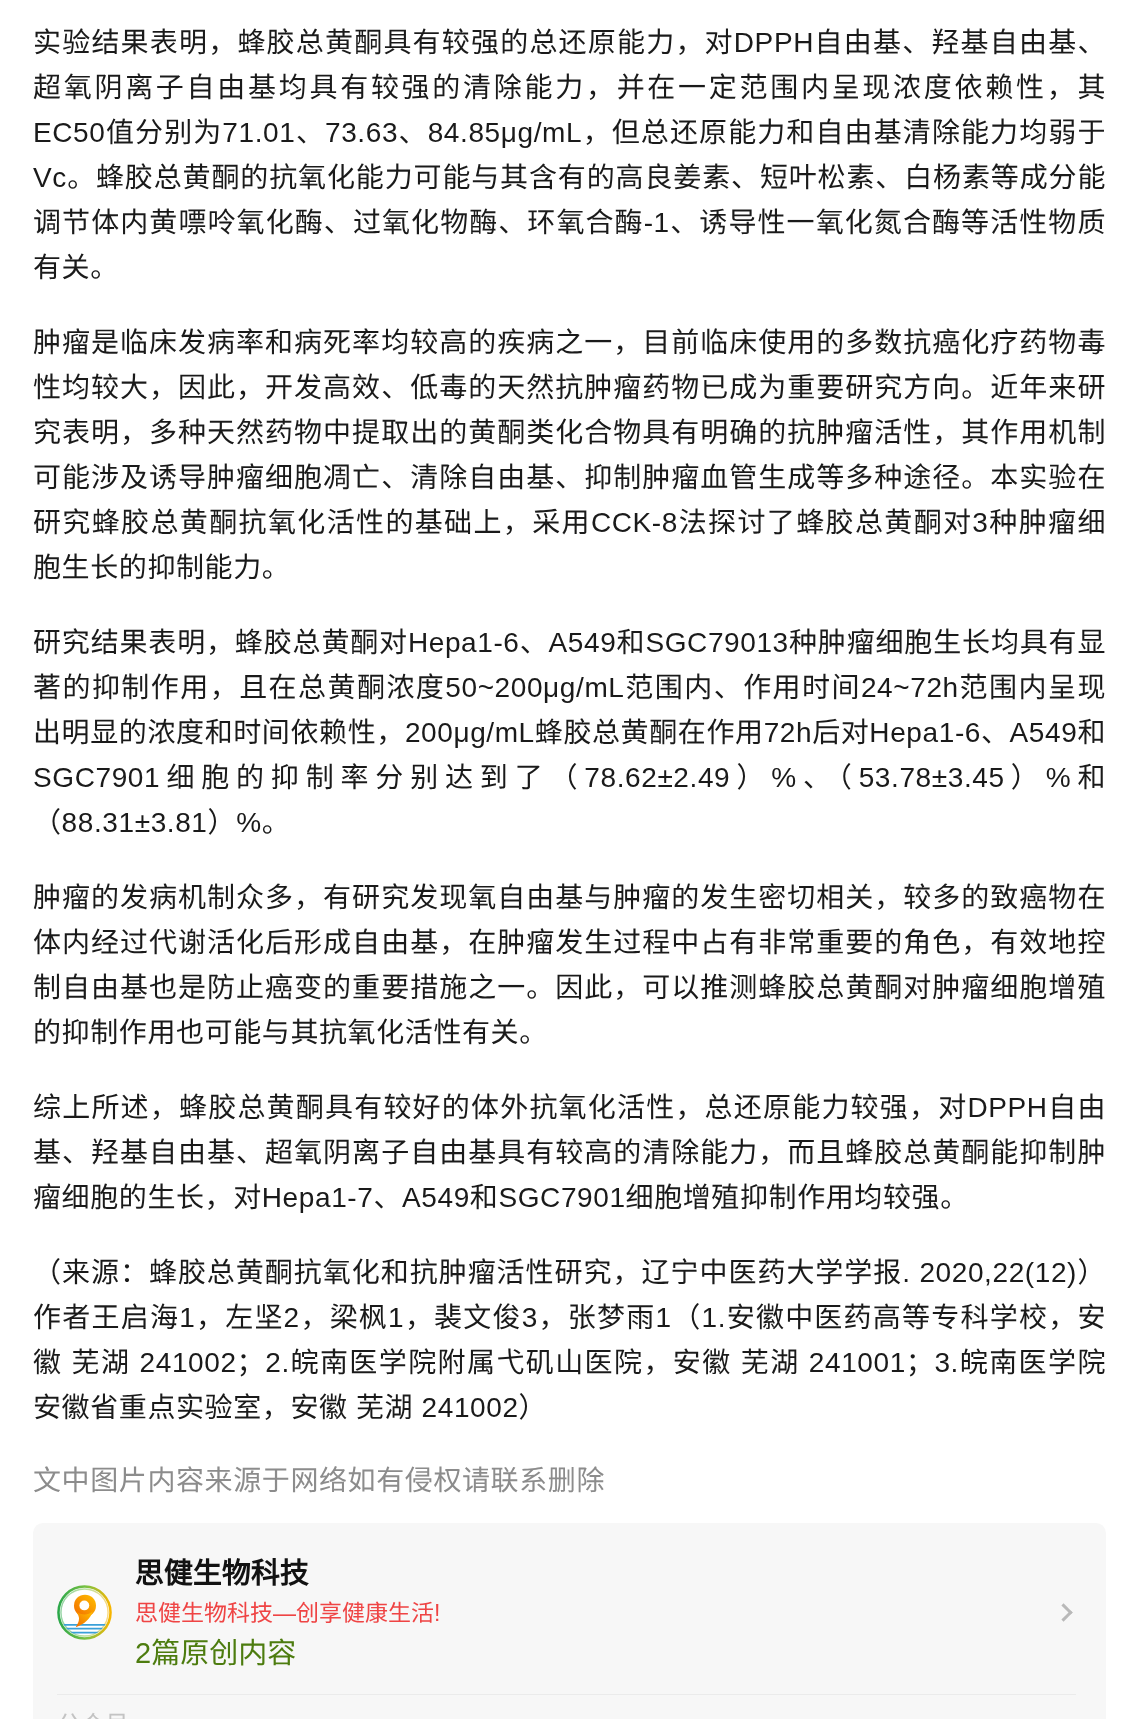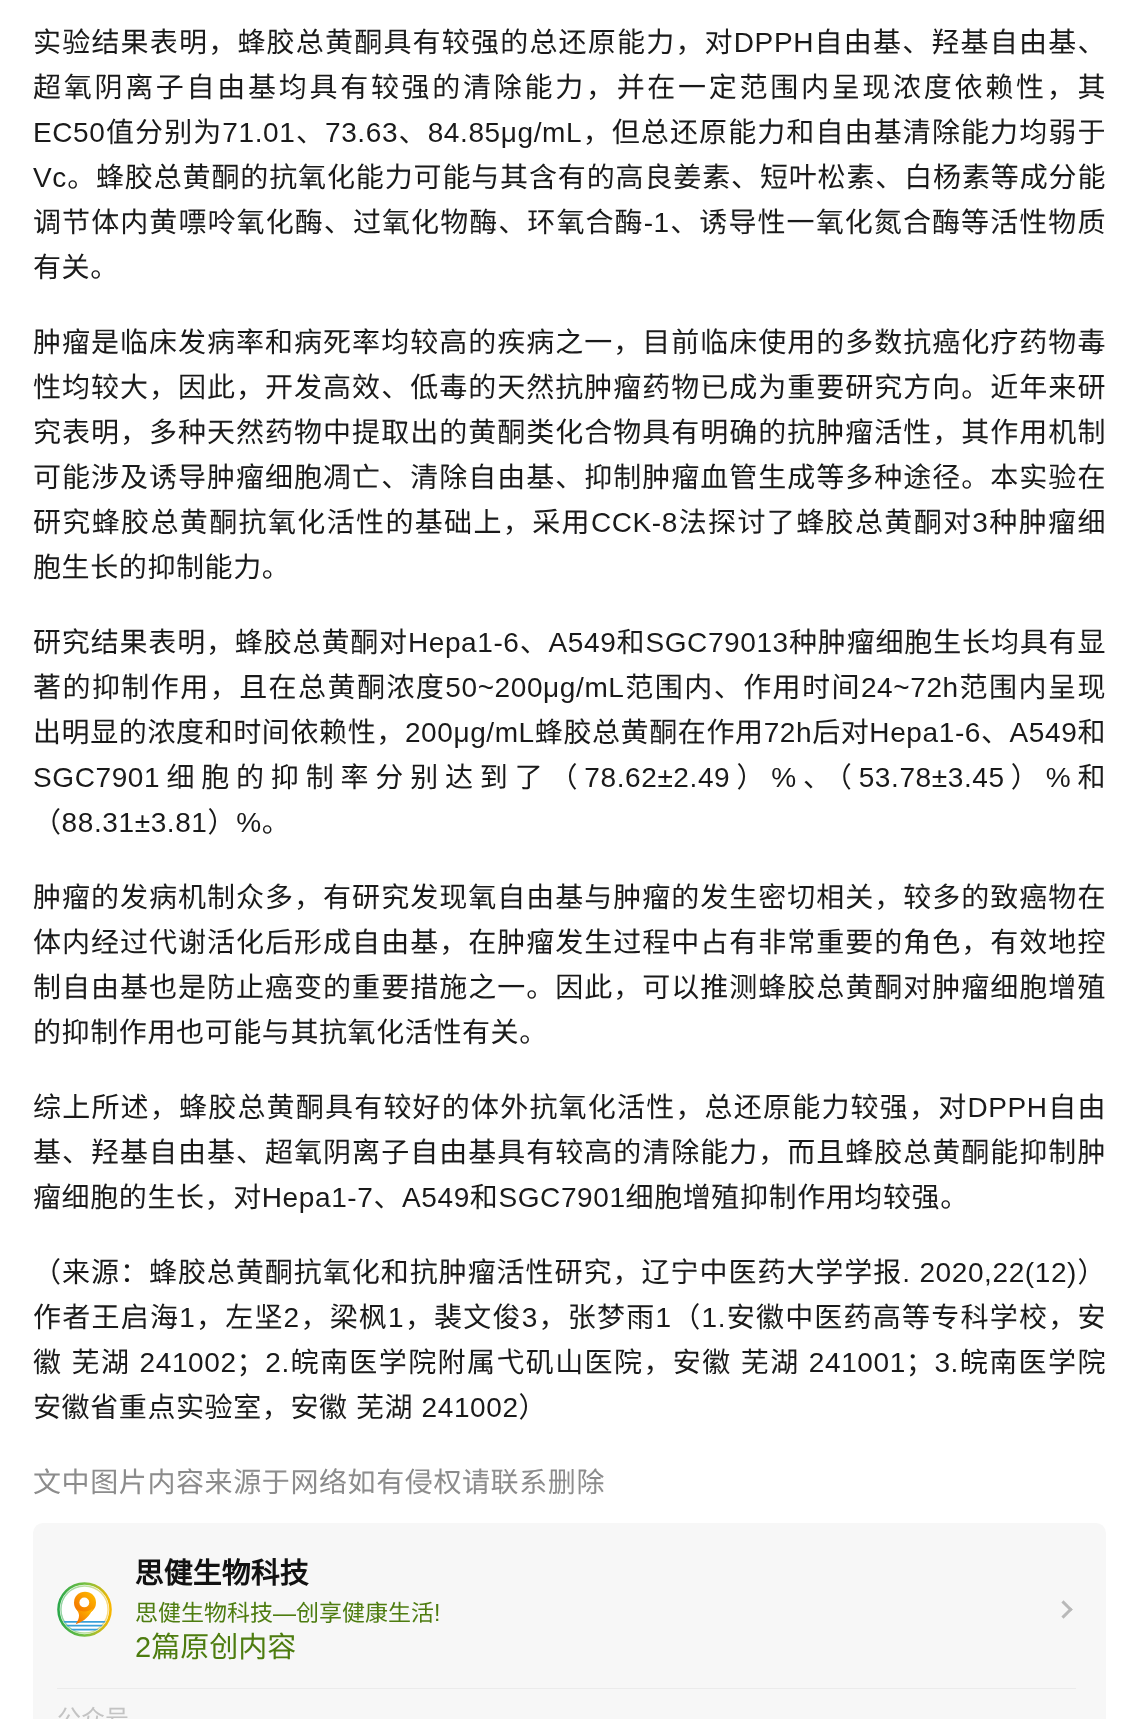--- a/index.html
+++ b/index.html
@@ -17,20 +17,21 @@
     letter-spacing: 0.6px;
     color: #1a1a1a;
     text-align: justify;
   }
   .disclaimer {
     margin: 0 0 18px 0;
     font-size: 28px;
     line-height: 45px;
     letter-spacing: 0.6px;
     color: #8c8c8c;
+    font-family: Liberation Mono, monospace;
   }
 
   .account-card {
     background: #f7f7f7;
     border-radius: 10px;
     height: 222px;
     padding: 33px 30px 0 24px;
     overflow: hidden;
     cursor: pointer;
   }
@@ -39,23 +40,23 @@
   .card-info { flex: 1; min-width: 0; }
   .card-title {
     font-size: 29px;
     font-weight: bold;
     color: #121212;
     line-height: 34px;
     margin-bottom: 8px;
   }
   .card-desc {
     font-size: 23px;
-    color: #4d7c0f;
+    color: #ef4444;
     line-height: 30px;
-    margin-bottom: 4px;
+    margin-bottom: 10px;
   }
   .card-count {
     font-size: 29px;
     color: #4d7c0f;
     line-height: 30px;
   }
   .chevron-wrap { align-self: center; margin-left: auto; padding: 6px; }
   .chevron {
     display: block;
     width: 13px;

